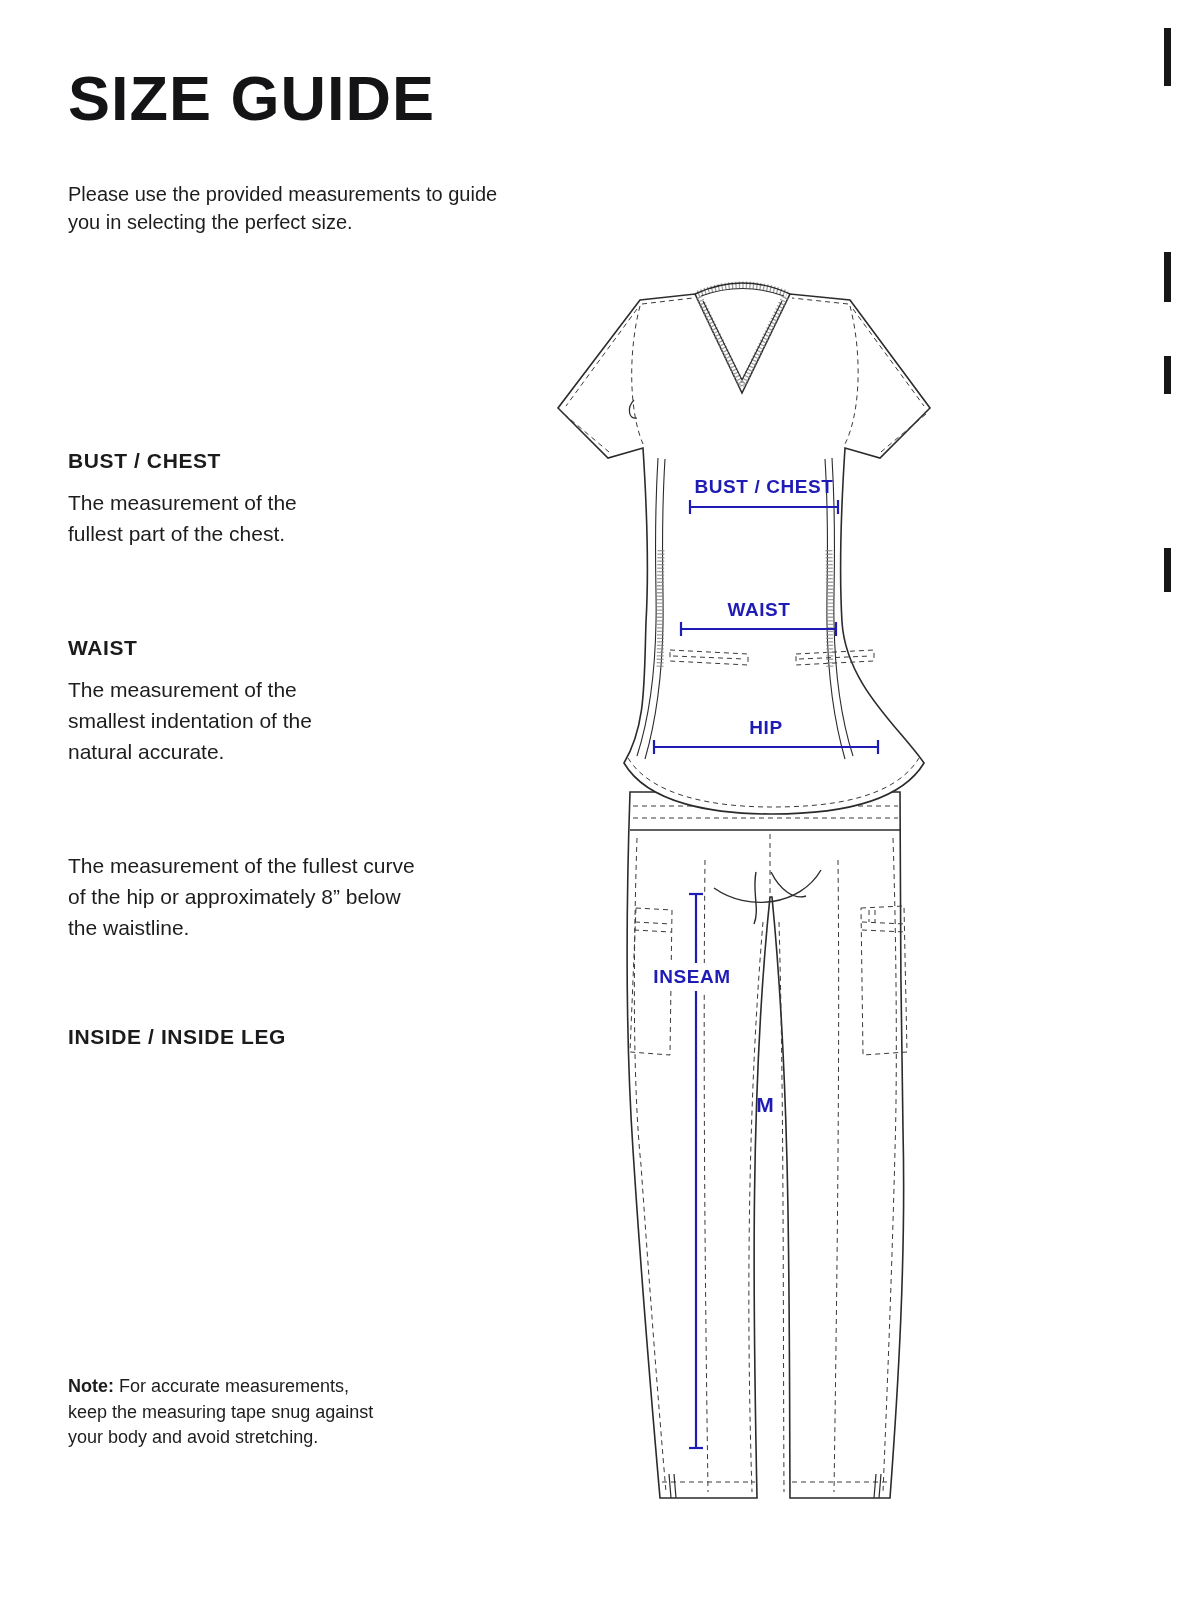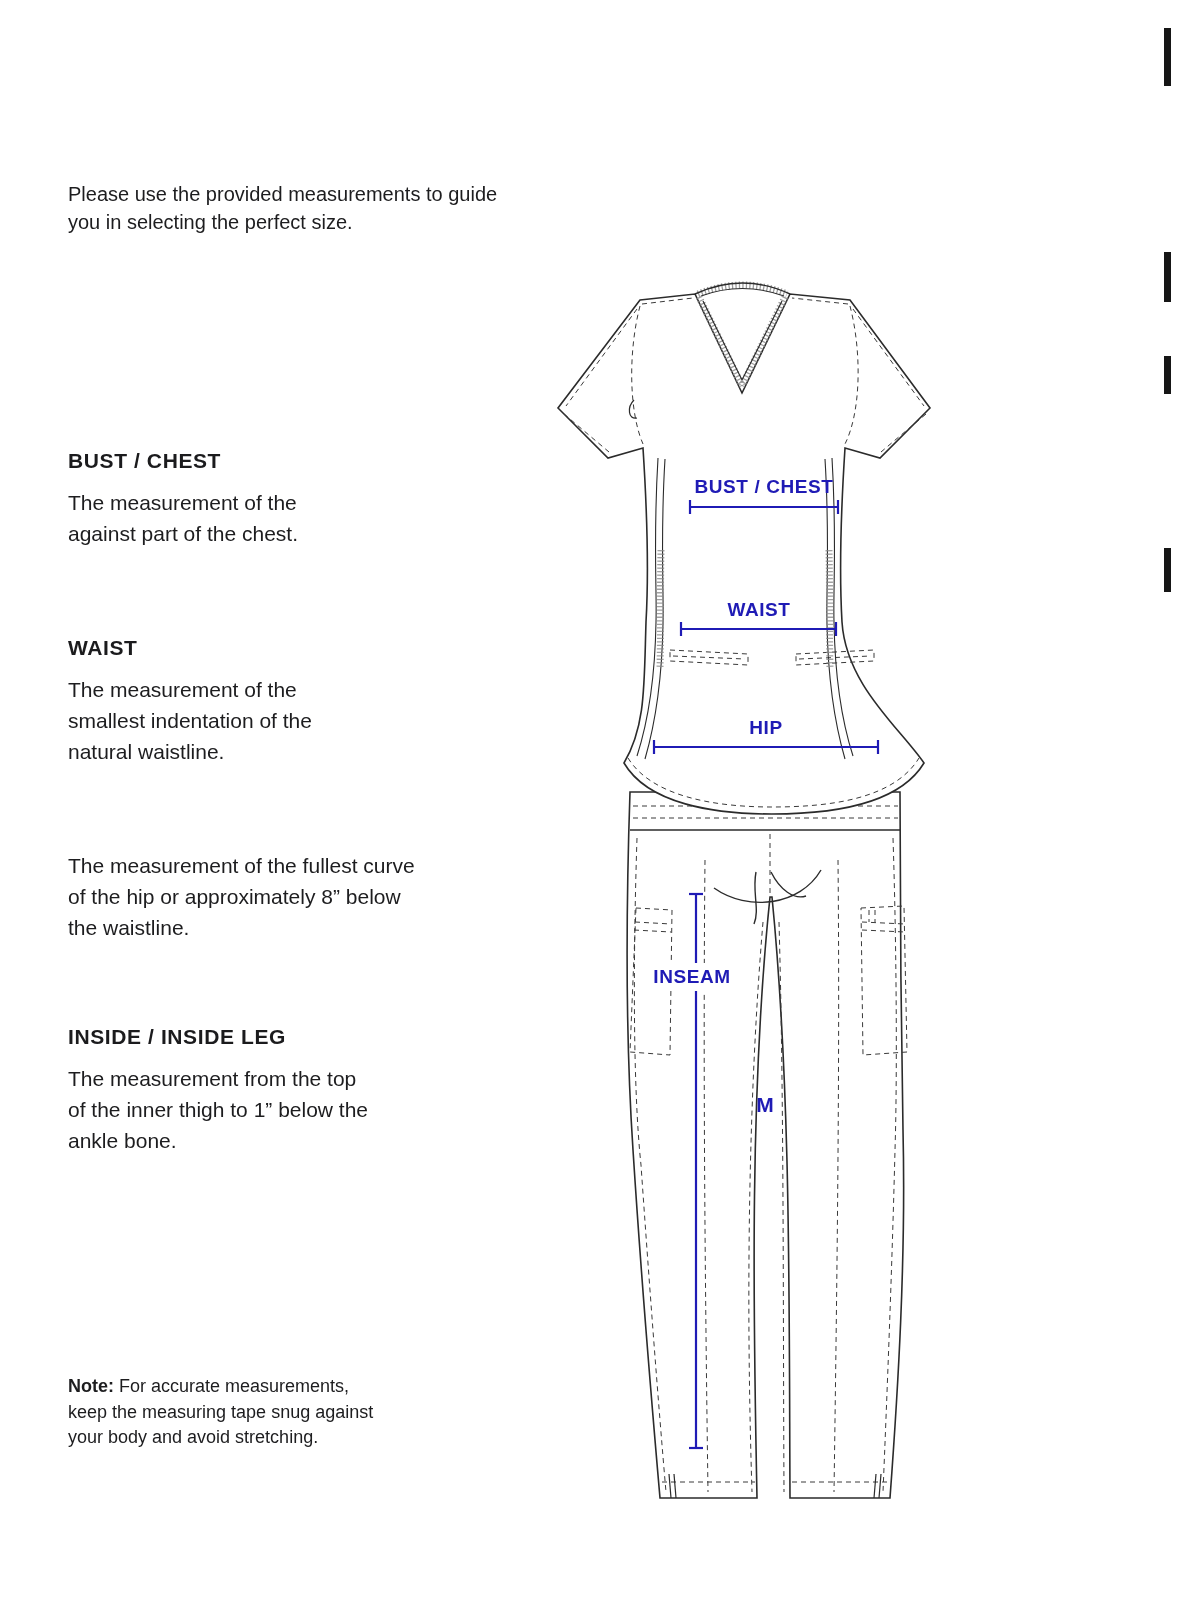--- a/index.html
+++ b/index.html
@@ -40,40 +40,40 @@
     font-family:"Liberation Sans","DejaVu Sans",sans-serif;
     font-size:21px;font-weight:700;text-anchor:middle;
   }
   .edge-artifact{position:absolute;left:1164px;width:7px;background:#161616;}
 </style>
 </head>
 <body>
 
 <div class="page">
 
+  <h1 class="title">SIZE GUIDE</h1>
 
   <p class="intro">Please use the provided measurements to guide you in selecting the perfect size.</p>
 
   <section class="measure-def" id="def-bust">
     <h3>BUST / CHEST</h3>
-    <p>The measurement of the against part of the chest.</p>
+    <p>The measurement of the fullest part of the chest.</p>
   </section>
 
   <section class="measure-def" id="def-waist">
     <h3>WAIST</h3>
-    <p>The measurement of the smallest indentation of the natural waistline.</p>
+    <p>The measurement of the smallest indentation of the natural accurate.</p>
   </section>
 
   <section class="measure-def" id="def-hips">
     <p>The measurement of the fullest curve of the hip or approximately 8” below the waistline.</p>
   </section>
 
   <section class="measure-def" id="def-inseam">
     <h3>INSIDE / INSIDE LEG</h3>
-    <p>The measurement from the top of the inner thigh to 1” below the ankle bone.</p>
   </section>
 
   <p class="note"><strong>Note:</strong><span>For accurate measurements, keep the measuring tape snug against your body and avoid stretching.</span></p>
 
   <svg class="diagram" viewBox="0 0 520 1290">
 
     <g fill="none" stroke="#2b2b2b" stroke-width="1.6">
       <path fill="#ffffff" d="M130,532 C126,650 125,770 133,890 C141,1015 151,1135 160,1238
                L257,1238 C253,1040 250,830 270,637 L272,637 C291,830 289,1040 290,1238
                L390,1238 C398,1130 406,1000 403,870 C401,760 400,640 400,532 Z"></path>

